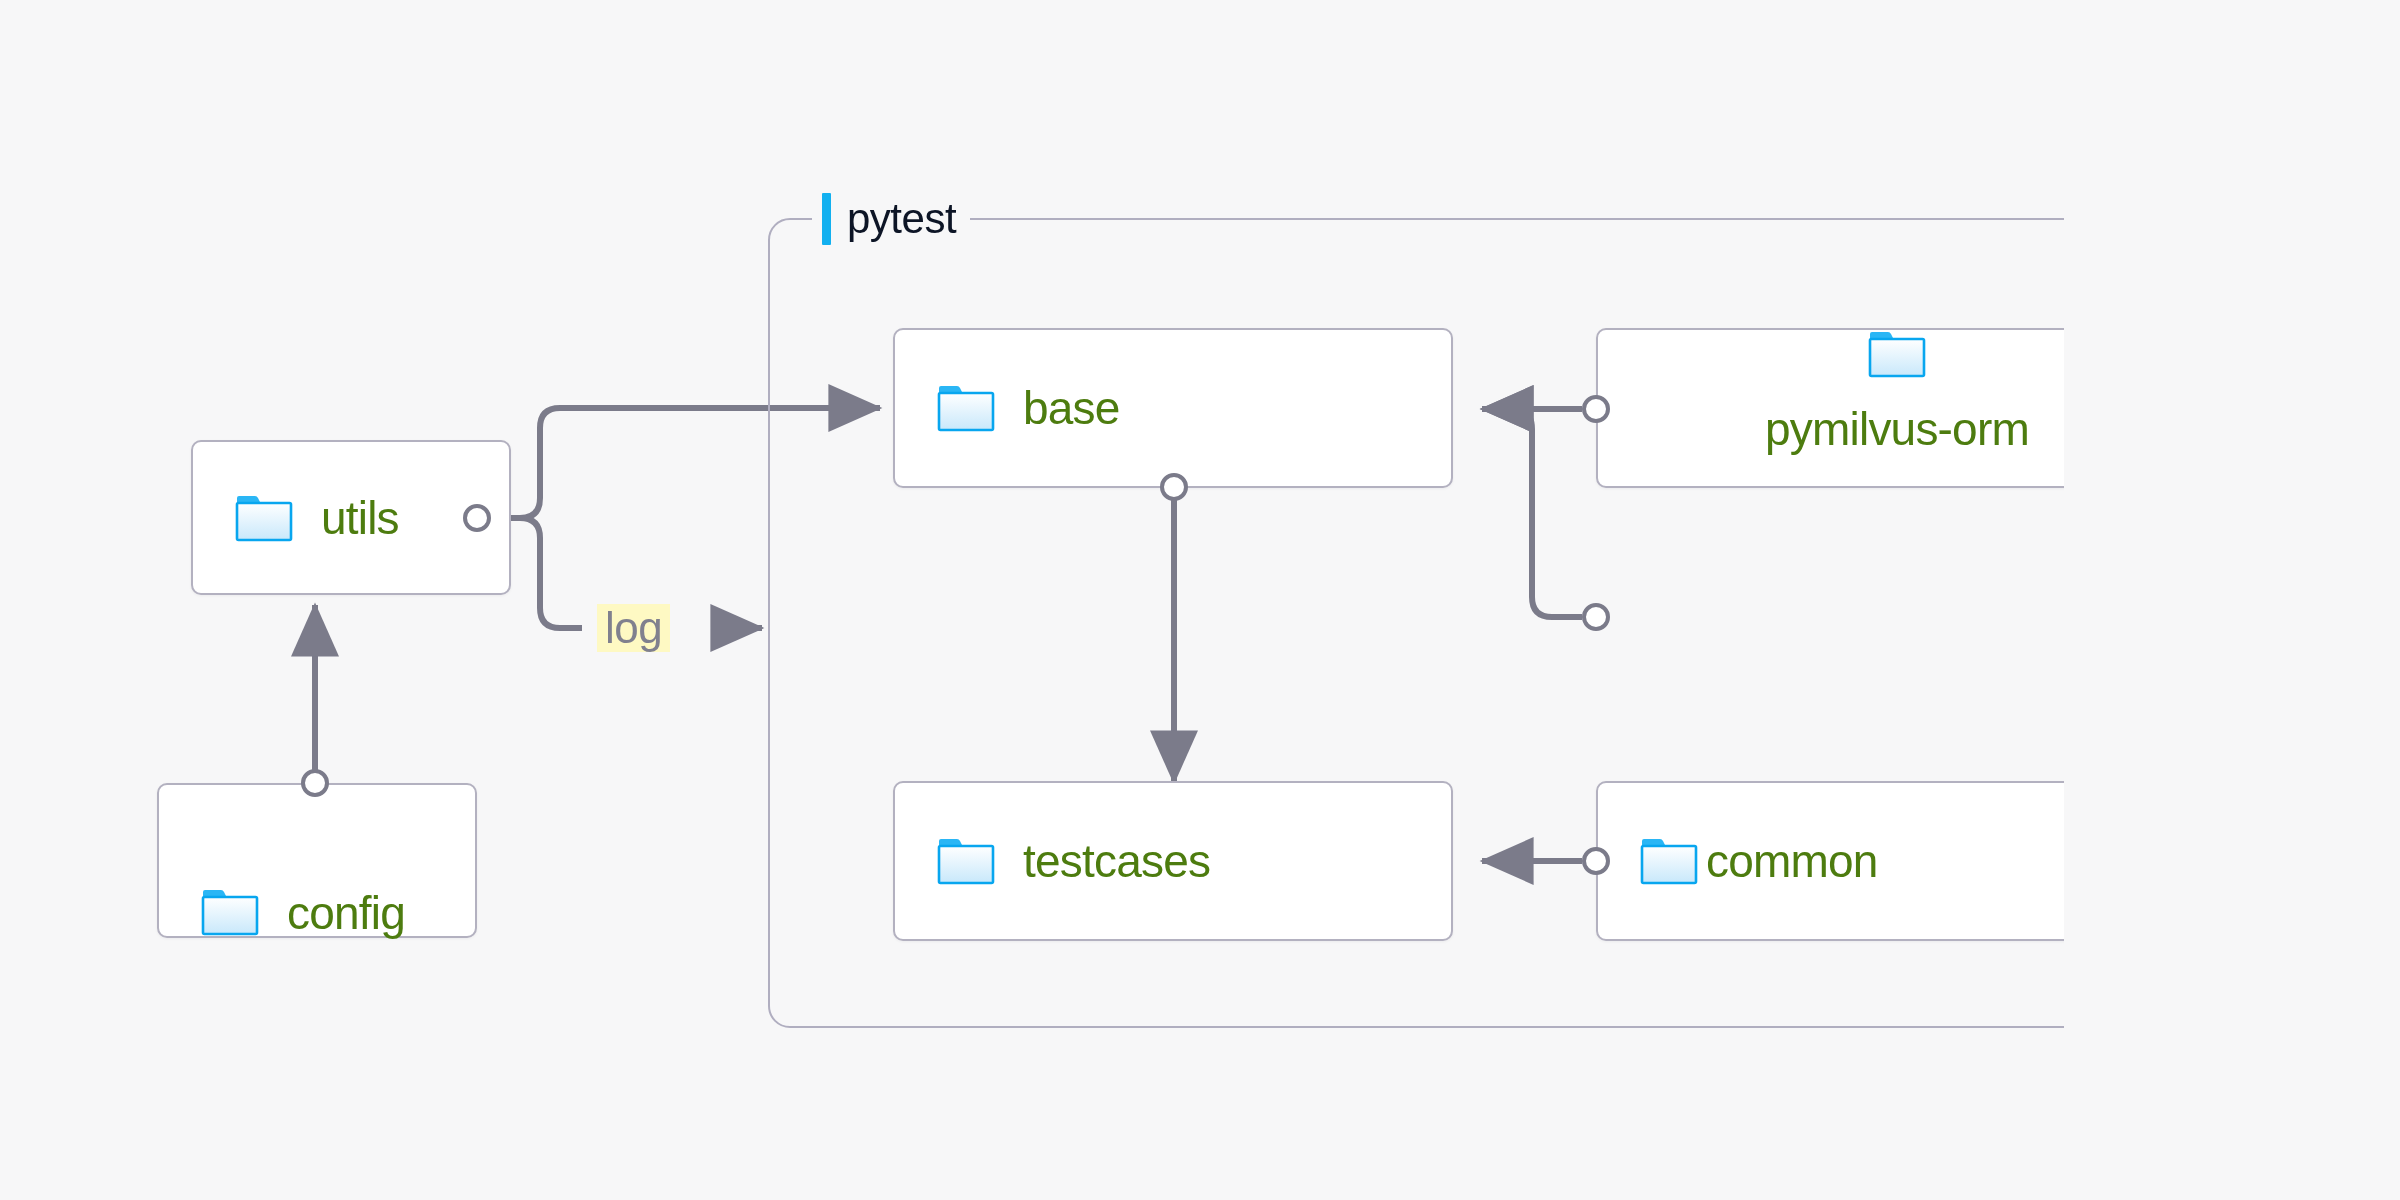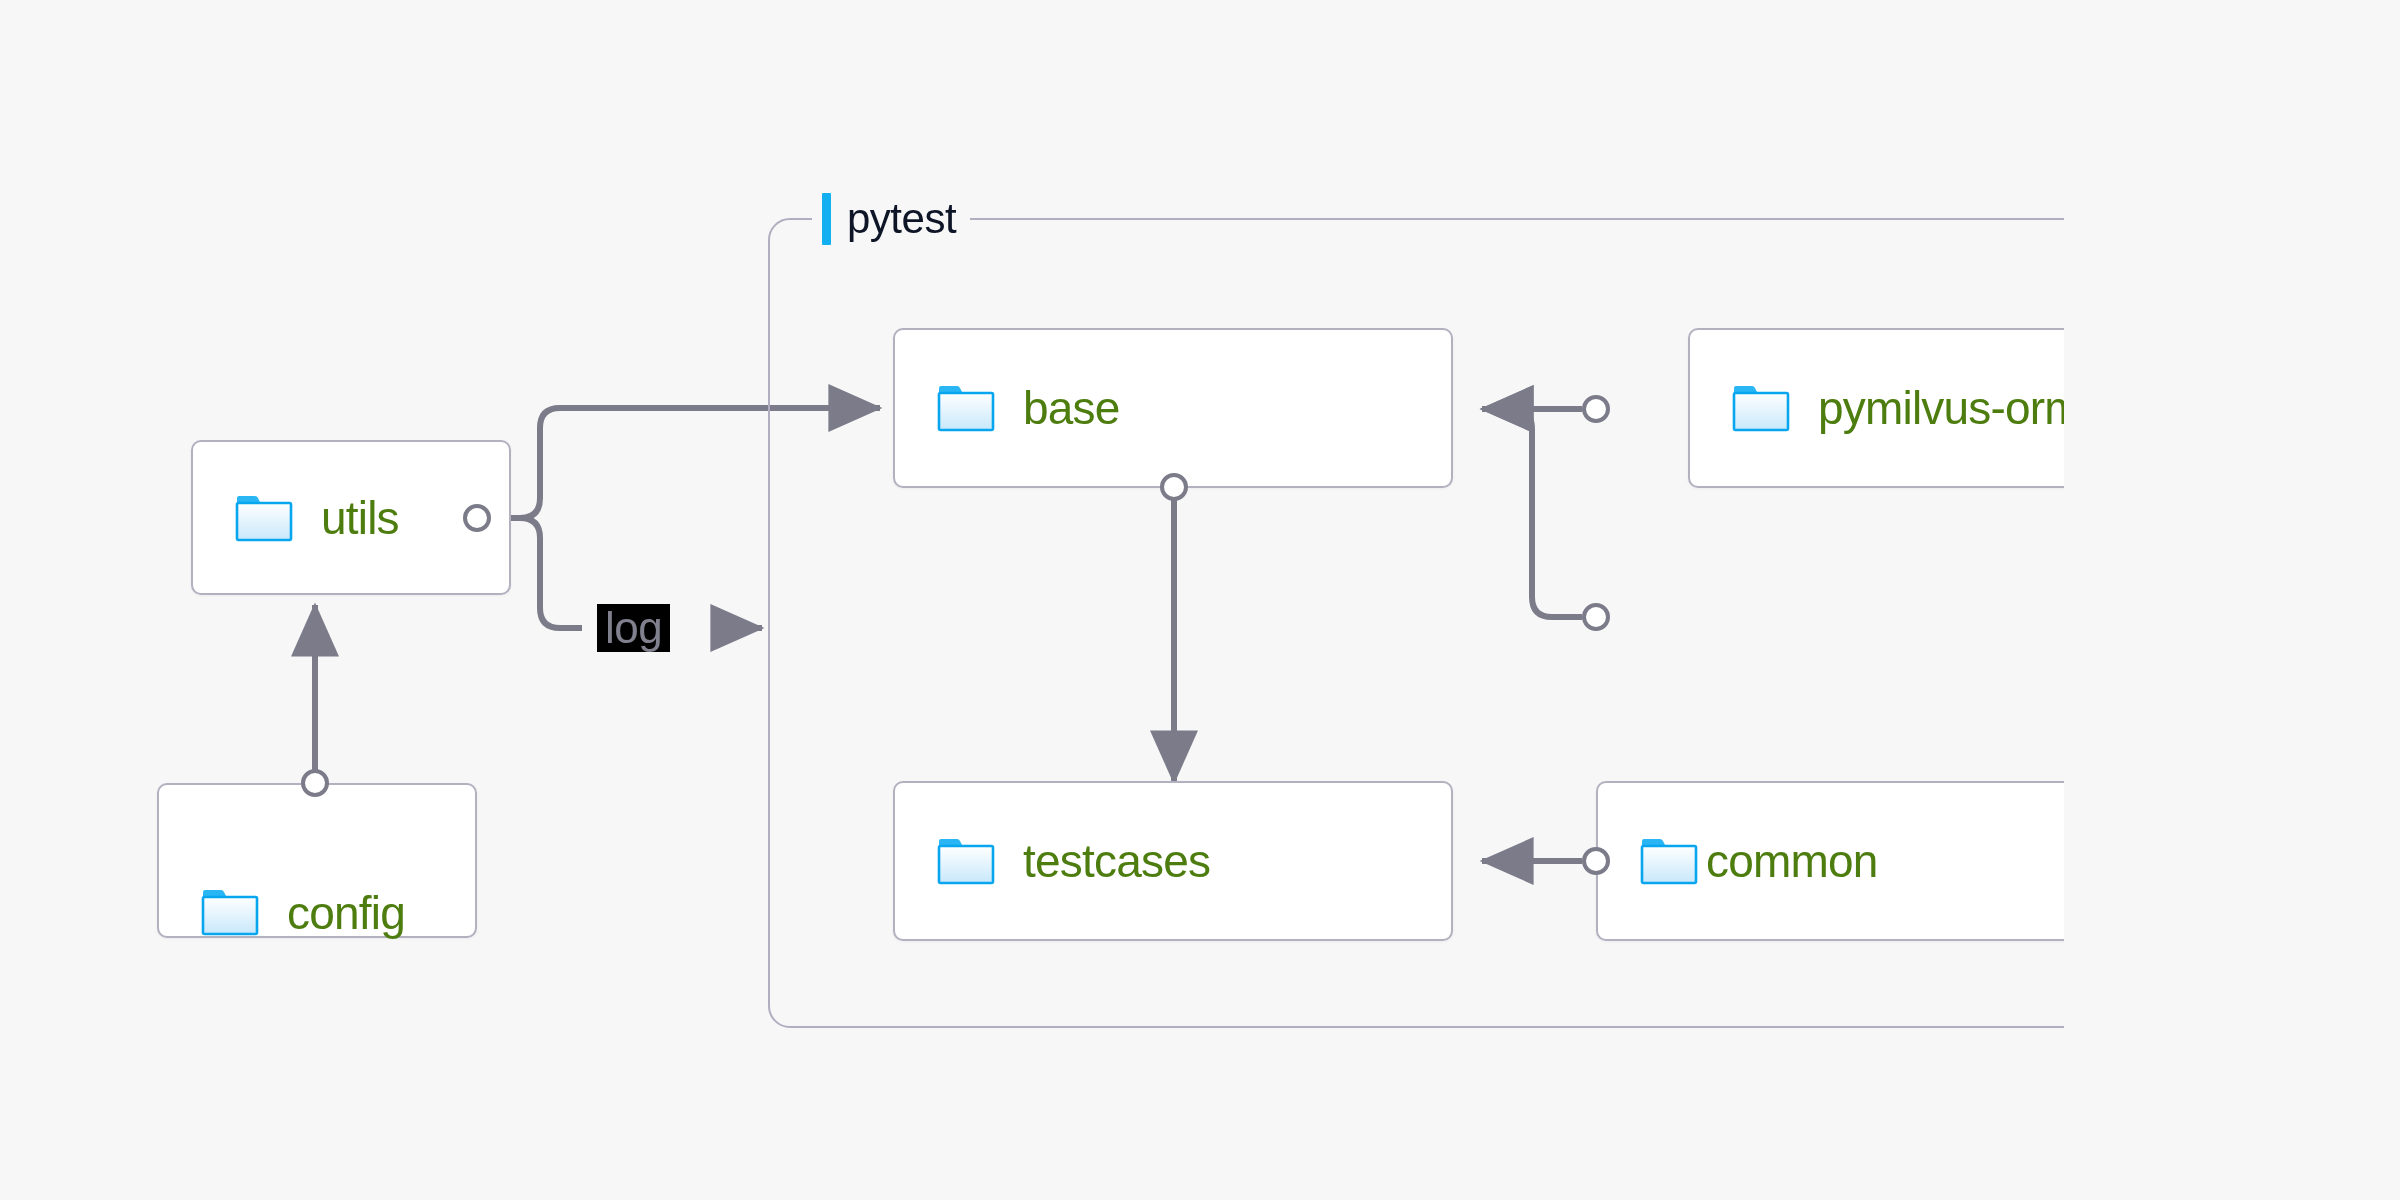--- a/index.html
+++ b/index.html
@@ -96,21 +96,21 @@
     background: #ffffff;
   }
 
   
   .edge-label {
     position: absolute;
     font-size: 44px;
     color: #80808e;
     line-height: 1;
     letter-spacing: -0.5px;
-    background: #000000;
+    background: #fef9c3;
     padding: 2px 8px;
     white-space: nowrap;
   }
 </style>
 </head>
 <body>
 
 <div id="canvas">
 
   <svg id="edge-layer" viewBox="0 0 2400 1200" width="2400" height="1200">
@@ -183,21 +183,21 @@
   <div class="node" style="left:893px; top:781px; width:560px; height:160px;">
     <span class="folder-icon">
       <svg viewBox="0 0 58 48" width="58" height="48">
         <path d="M2,9 L2,4 Q2,2 4,2 L20,2 Q22,2 23,4 L25,8 L33,8 Q35,8 35,10 L35,13 L2,13 Z" fill="#2ab6f5"></path>
         <rect x="2" y="9" width="54" height="37" rx="1.5" fill="url(#folderGrad)" stroke="#08a6ef" stroke-width="2.6"></rect>
       </svg>
     </span>
     <span class="node-label">testcases</span>
   </div>
 
-  <div class="node" style="left:1688px; top:328px; width:560px; height:160px;">
+  <div class="node" style="left:1596px; top:328px; width:560px; height:160px;flex-direction:column;">
     <span class="folder-icon">
       <svg viewBox="0 0 58 48" width="58" height="48">
         <path d="M2,9 L2,4 Q2,2 4,2 L20,2 Q22,2 23,4 L25,8 L33,8 Q35,8 35,10 L35,13 L2,13 Z" fill="#2ab6f5"></path>
         <rect x="2" y="9" width="54" height="37" rx="1.5" fill="url(#folderGrad)" stroke="#08a6ef" stroke-width="2.6"></rect>
       </svg>
     </span>
     <span class="node-label">pymilvus-orm</span>
   </div>
   <div class="port" style="left:1582px; top:395px;"></div>
 

